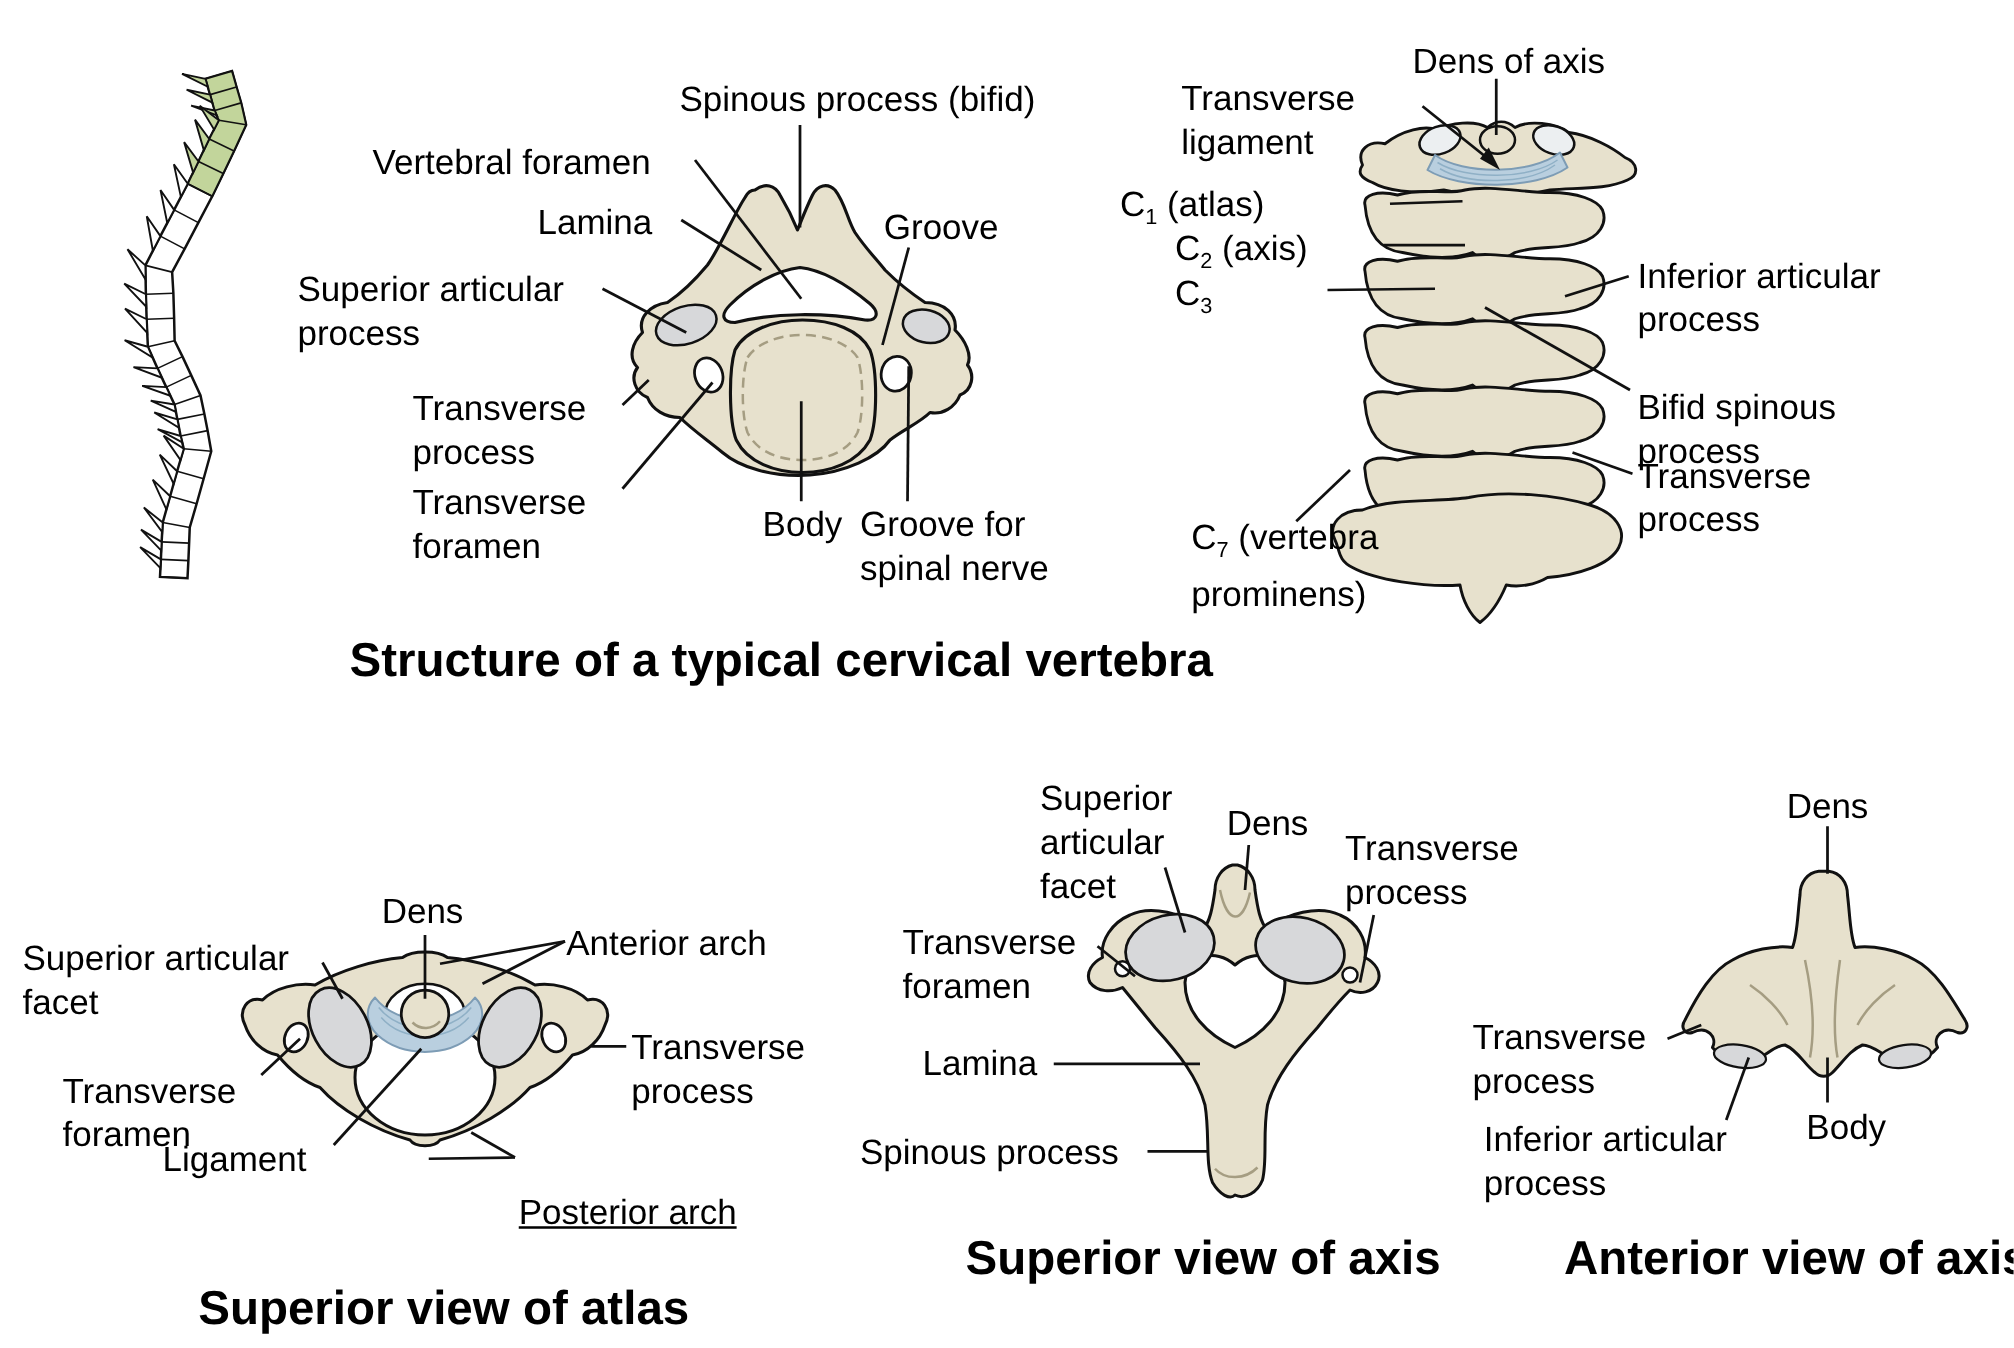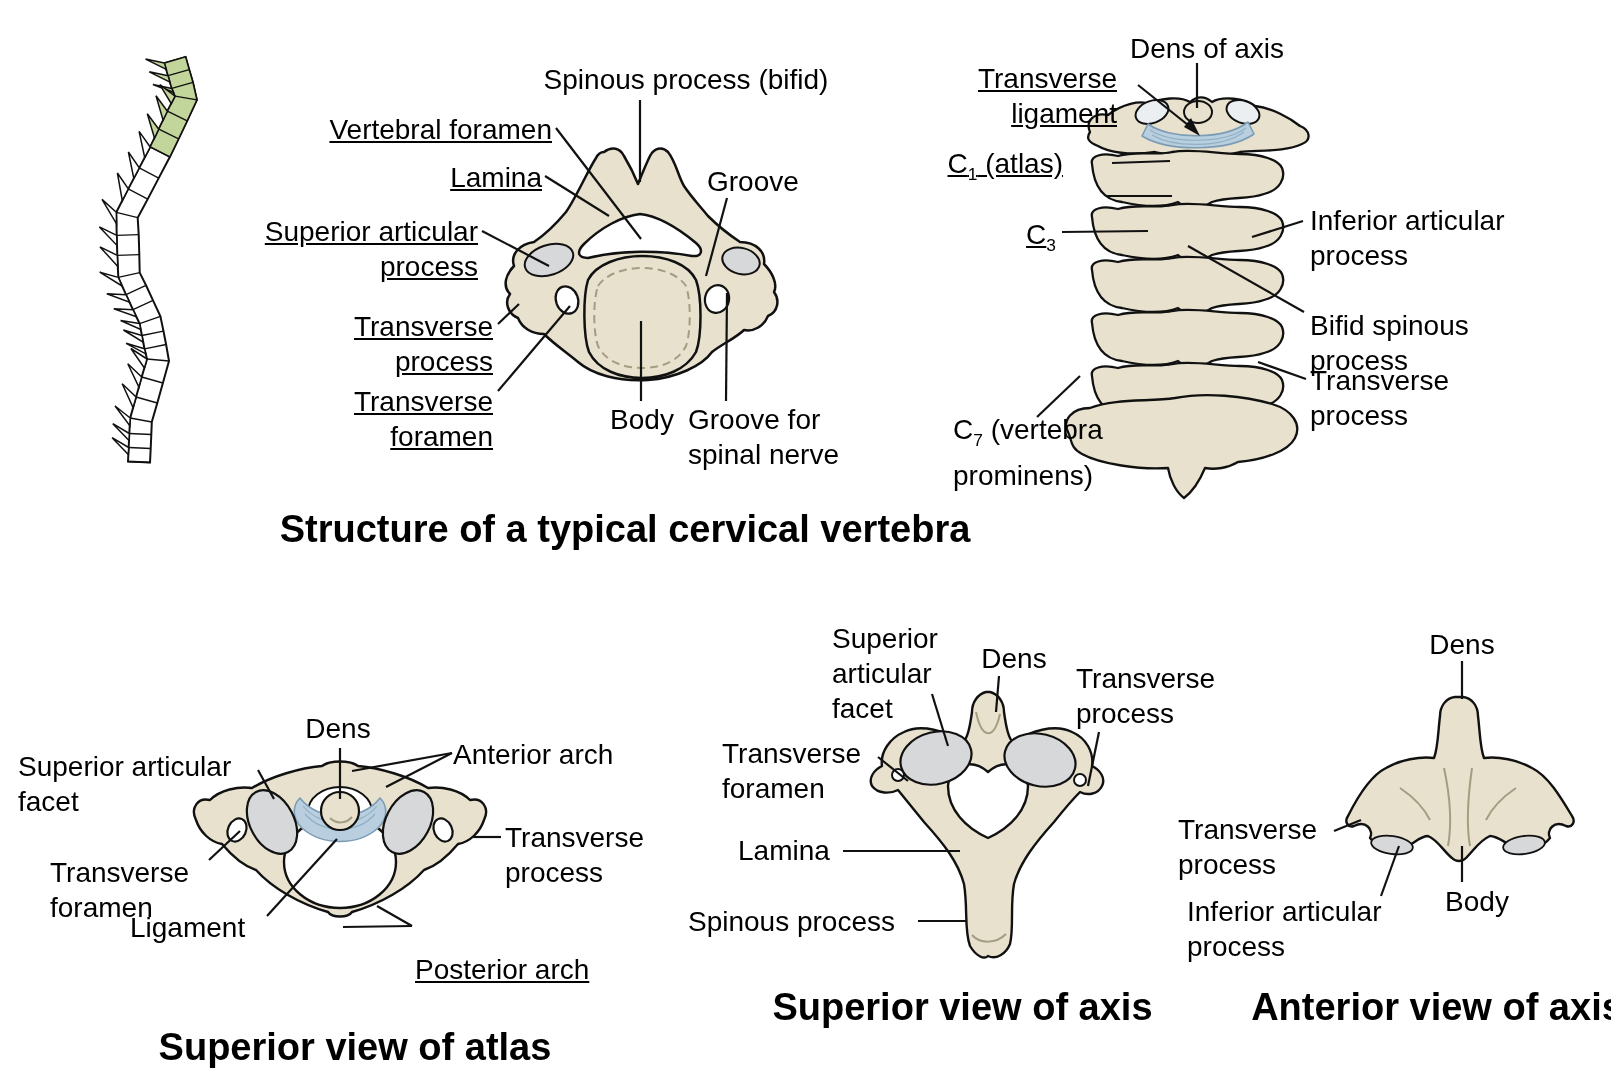--- a/index.html
+++ b/index.html
@@ -1,20 +1,20 @@
 <!DOCTYPE html>
 <html><head>
 <meta charset="utf-8">
 <style>
   html,body{margin:0;padding:0;background:#fff;}
   .canvas{position:relative;width:1611px;height:1078px;background:#fff;overflow:hidden;
           font-family:"Liberation Sans", sans-serif;color:#000;}
   .art{position:absolute;left:0;top:0;width:1611px;height:1078px;}
   .lbl{position:absolute;font-size:28px;line-height:35px;letter-spacing:0;}
-  .r{text-align:right;text-decoration:underline;}
+  .r{}
   .c{text-align:center;}
   .cap{position:absolute;font-size:38px;font-weight:bold;text-align:center;line-height:38px;}
   sub{font-size:0.62em;}
 </style>
 </head>
 <body>
 
 <div class="canvas">
 
   <svg class="art" viewBox="0 0 1611 1078">
@@ -226,20 +226,21 @@
   <div class="lbl r" style="left:238px;top:214px;width:240px;">Superior articular process</div>
   <div class="lbl r" style="left:330px;top:309px;width:163px;">Transverse process</div>
   <div class="lbl r" style="left:330px;top:384px;width:163px;">Transverse foramen</div>
   <div class="lbl c" style="left:596px;top:402px;width:92px;">Body</div>
   <div class="lbl" style="left:688px;top:402px;width:178px;">Groove for spinal nerve</div>
   <div class="cap" style="left:240px;top:510px;width:770px;">Structure of a typical cervical vertebra</div>
 
   <div class="lbl" style="left:1130px;top:31px;width:190px;">Dens of axis</div>
   <div class="lbl r" style="left:945px;top:61px;width:172px;">Transverse ligament</div>
   <div class="lbl r" style="left:896px;top:146px;width:167px;"><span>C</span><sub>1</sub><span> (atlas)</span></div>
+  <div class="lbl r" style="left:940px;top:181px;width:163px;"><span>C</span><sub>2</sub><span> (axis)</span></div>
   <div class="lbl r" style="left:940px;top:217px;width:116px;"><span>C</span><sub>3</sub><span></span></div>
   <div class="lbl" style="left:1310px;top:203px;width:235px;">Inferior articular process</div>
   <div class="lbl" style="left:1310px;top:308px;width:200px;">Bifid spinous process</div>
   <div class="lbl" style="left:1310px;top:363px;width:170px;">Transverse process</div>
   <div class="lbl" style="left:953px;top:412px;width:172px;"><span>C</span><sub>7</sub><span> (vertebra prominens)</span></div>
 
   <div class="lbl c" style="left:296px;top:711px;width:84px;">Dens</div>
   <div class="lbl" style="left:453px;top:737px;width:190px;">Anterior arch</div>
   <div class="lbl" style="left:18px;top:749px;width:250px;">Superior articular facet</div>
   <div class="lbl" style="left:50px;top:855px;width:165px;">Transverse foramen</div>

